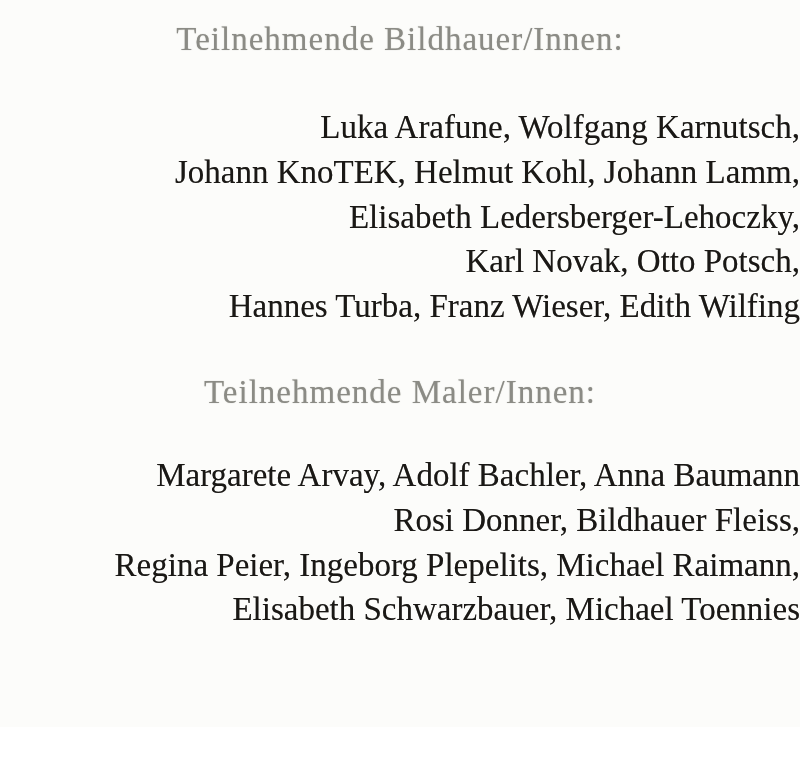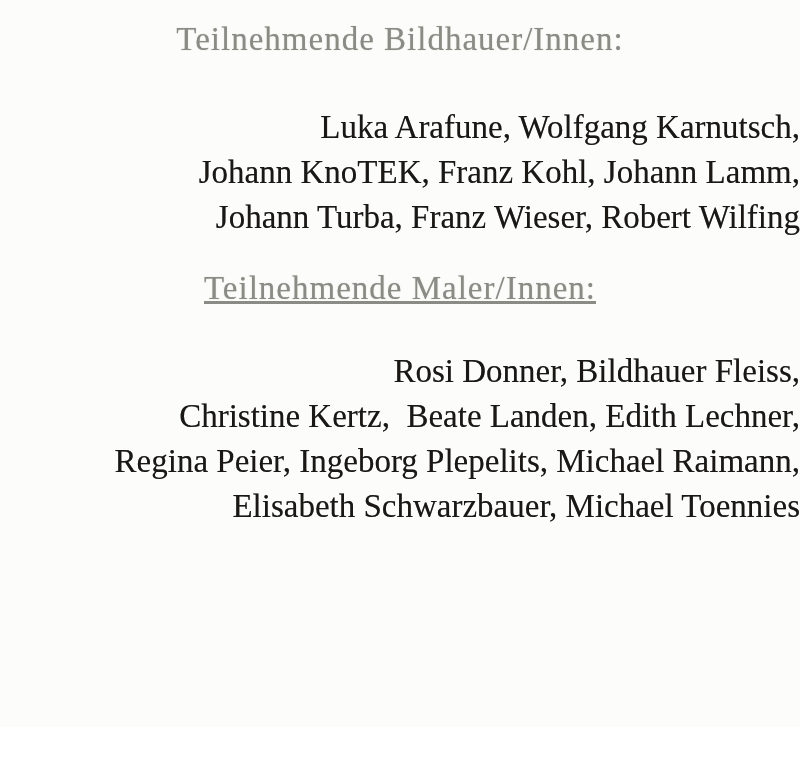--- a/index.html
+++ b/index.html
@@ -21,21 +21,21 @@
     line-height: 45px;
     font-weight: 400;
     text-align: center;
     color: #8b8b85;
     letter-spacing: 1px;
     
     text-shadow: 0 0 1px rgba(140,140,132,0.55);
     white-space: pre;
   }
   .heading.first { margin-top: 17px; }
-  .heading.second { margin-top: 27px; text-decoration: underline; }
+  .heading.second { margin-top: 41px; }
   .names {
     font-size: 33px;
     line-height: 44.8px;
     color: #1a1815;
     text-align: right;
   }
   .names.block1 { margin-top: 43px; }
   .names.block2 { margin-top: 38px; }
   .names .line {
     white-space: pre; 
@@ -61,28 +61,30 @@
 </style>
 </head>
 <body>
 
 <div class="page">
 
   <h2 class="heading first">Teilnehmende Bildhauer/Innen:</h2>
 
   <div class="names block1">
     <div class="line">Luka Arafune, Wolfgang Karnutsch,</div>
-    <div class="line">Johann KnoTEK, Franz Kohl, Johann Lamm,</div>
-    <div class="line">Johann Turba, Franz Wieser, Robert Wilfing</div>
+    <div class="line">Johann KnoTEK, Helmut Kohl, Johann Lamm,</div>
+    <div class="line">Elisabeth Ledersberger-Lehoczky,</div>
+    <div class="line">Karl Novak, Otto Potsch,</div>
+    <div class="line">Hannes Turba, Franz Wieser, Edith Wilfing</div>
   </div>
 
   <h2 class="heading second">Teilnehmende Maler/Innen:</h2>
 
   <div class="names block2">
+    <div class="line">Margarete Arvay, Adolf Bachler, Anna Baumann</div>
     <div class="line">Rosi Donner, Bildhauer Fleiss,</div>
-    <div class="line">Christine Kertz,  Beate Landen, Edith Lechner,</div>
     <div class="line">Regina Peier, Ingeborg Plepelits, Michael Raimann,</div>
     <div class="line">Elisabeth Schwarzbauer, Michael Toennies</div>
   </div>
 
   <div class="cutoff-remnant"></div>
 
 </div>
 
 </body></html>

